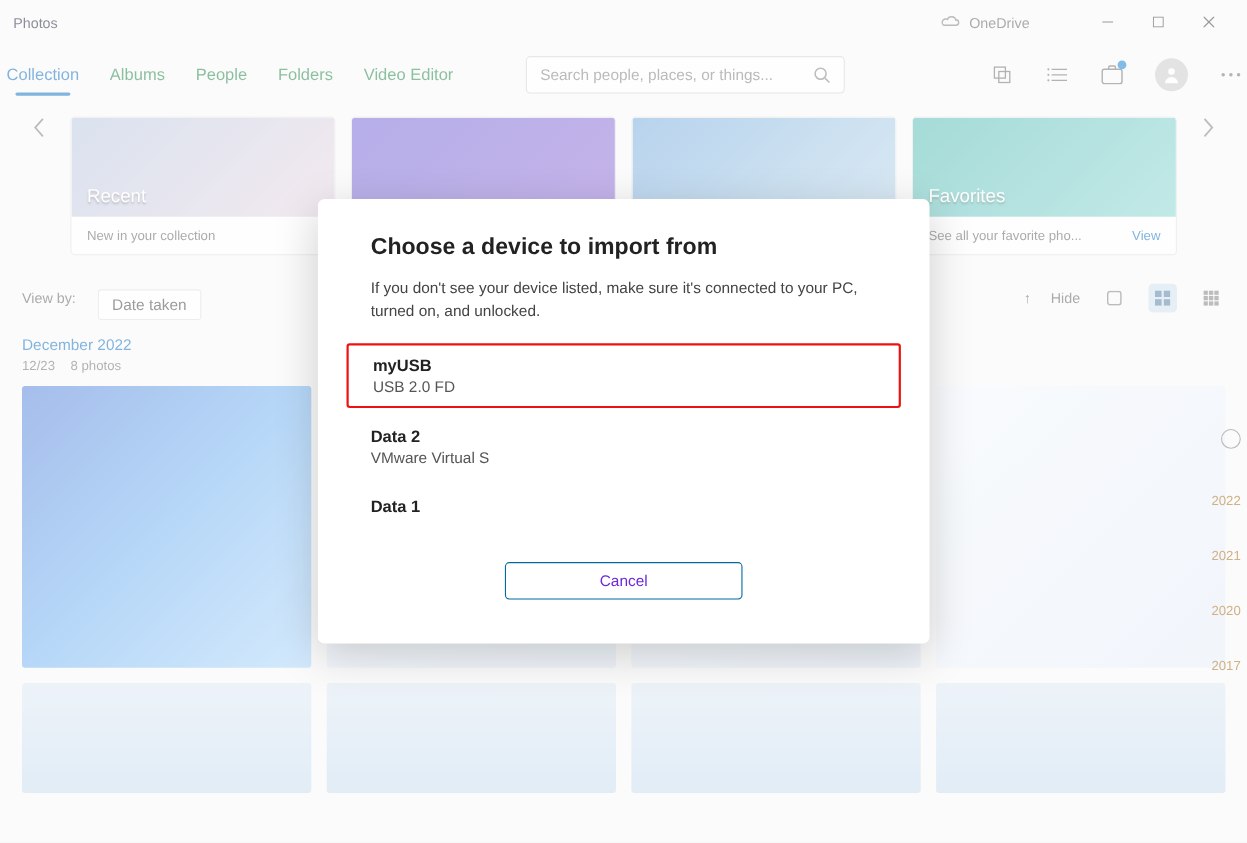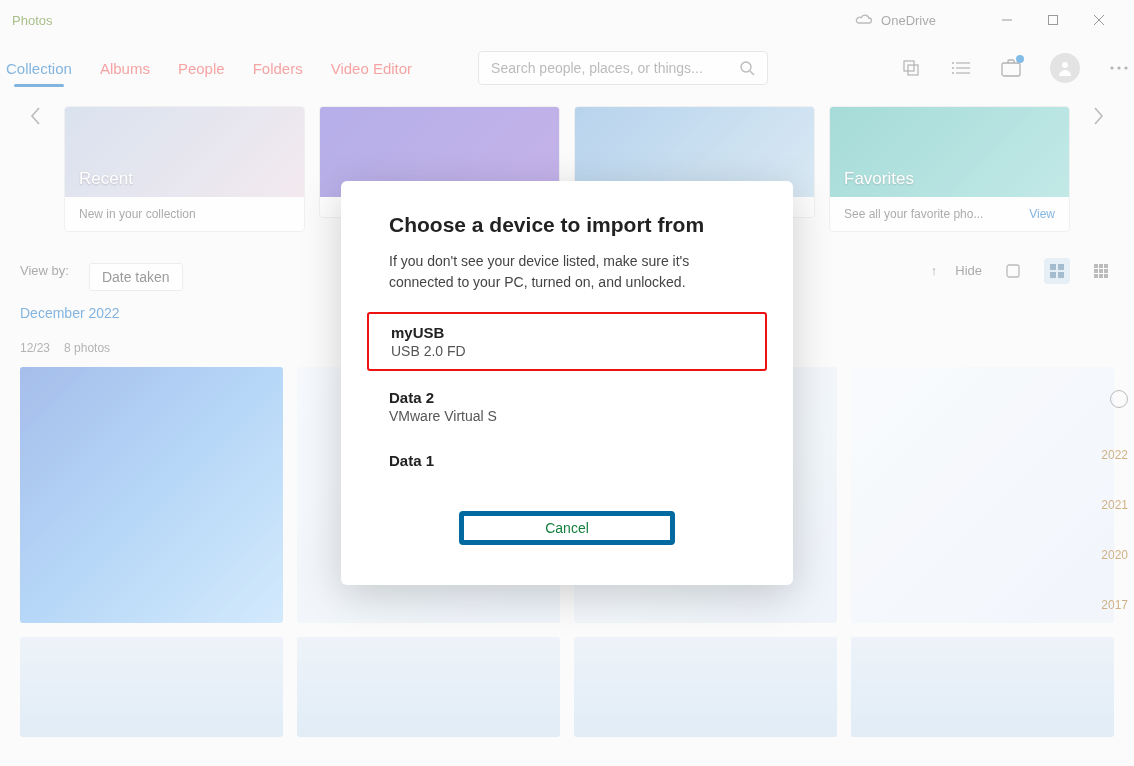--- a/index.html
+++ b/index.html
@@ -2,28 +2,28 @@
 <html><head>
 <meta charset="utf-8">
 <style>
 * { margin: 0; padding: 0; box-sizing: border-box; font-family: "Segoe UI", Arial, sans-serif; }
 html, body { width: 1134px; height: 766px; overflow: hidden; background: #f3f3f3; }
 
 .app { position: relative; width: 100%; height: 100%; background: #f9f9f9; }
 .dimmed { filter: opacity(0.75); pointer-events: none; }
 
 .titlebar { height: 40px; display: flex; align-items: center; padding: 0 12px; }
-.titlebar .title { font-size: 13px; color: #4d7c0f; }
+.titlebar .title { font-size: 13px; color: #0f172a; }
 .titlebar .spacer { flex: 1; }
 .onedrive { display: flex; align-items: center; gap: 8px; color: #555; font-size: 13px; margin-right: 28px; }
 .win-controls { display: flex; margin-left: 20px; }
 .win-btn { width: 46px; height: 32px; display: flex; align-items: center; justify-content: center; color: #333; }
 
 .nav { height: 56px; display: flex; align-items: center; padding: 0 4px; gap: 24px; }
-.tab { font-size: 15px; color: #ef4444; padding: 8px 2px; position: relative; }
+.tab { font-size: 15px; color: #15803d; padding: 8px 2px; position: relative; }
 .tab.active { color: #0067c0; }
 .tab.active::after { content: ""; position: absolute; left: 10px; right: 10px; bottom: -2px; height: 3px; background: #0067c0; border-radius: 2px; }
 .search { margin-left: 40px; width: 290px; height: 34px; border: 1px solid #d0d0d0; border-radius: 4px; display: flex; align-items: center; padding: 0 12px; gap: 22px; color: #777; background: #fff; }
 .search input { border: none; outline: none; flex: 1; font-size: 14px; color: #333; background: transparent; }
 .tool-icons { margin-left: auto; display: flex; align-items: center; gap: 28px; color: #555; }
 .tool-icons .ic { width: 22px; height: 22px; display: flex; align-items: center; justify-content: center; }
 .avatar { width: 30px; height: 30px; border-radius: 50%; background: #c8c8c8; display: flex; align-items: center; justify-content: center; }
 .import-ic { position: relative; }
 .import-ic::after { content: ""; position: absolute; top: -2px; right: -2px; width: 8px; height: 8px; background: #0078d4; border-radius: 50%; }
 
@@ -42,40 +42,40 @@
 
 .viewby-row { margin-top: 18px; display: flex; align-items: center; gap: 20px; }
 .viewby-row .label { font-size: 13px; color: #555; }
 .viewby-row .dropdown { font-size: 14px; color: #333; border: 1px solid #ddd; padding: 5px 12px; border-radius: 3px; background: #fff; margin-top: 13px; }
 .viewby-row .right { margin-left: auto; display: flex; align-items: center; gap: 18px; color: #555; font-size: 13px; }
 .viewcell { width: 26px; height: 26px; border-radius: 4px; display: flex; align-items: center; justify-content: center; }
 .viewcell.active { background: #cfe1ee; }
 
 .section-h { margin-top: 14px; }
 .section-h .month { color: #0067c0; font-size: 14px; }
-.section-h .sub { margin-top: 20px; color: #666; font-size: 12px; display: flex; gap: 14px; }
+.section-h .sub { margin-top: 4px; color: #666; font-size: 12px; display: flex; gap: 14px; }
 
 .grid { margin-top: 12px; display: grid; grid-template-columns: repeat(4, 1fr); gap: 14px; }
 .tile { height: 256px; border-radius: 3px; background: linear-gradient(135deg,#4a7bd8,#6cb0f2,#a8d5fb); }
 .tile.small { height: 100px; background: linear-gradient(180deg,#dce9f5,#c5dbf0); }
 
 .year-rail { position: absolute; right: 6px; top: 390px; display: flex; flex-direction: column; gap: 36px; font-size: 12px; color: #a16207; align-items: flex-end; }
 .year-rail .clock { width: 18px; height: 18px; border: 1.5px solid #777; border-radius: 50%; margin-bottom: 4px; }
 
 
 .overlay { position: absolute; inset: 0; background: rgba(255,255,255,0.35); display: flex; align-items: center; justify-content: center; }
-.modal { width: 452px; background: #fff; border-radius: 6px; box-shadow: 0 10px 40px rgba(0,0,0,0.18); padding: 32px 48px 40px 48px; }
+.modal { width: 556px; background: #fff; border-radius: 6px; box-shadow: 0 10px 40px rgba(0,0,0,0.18); padding: 32px 48px 40px 48px; }
 .modal h2 { font-size: 21px; font-weight: 600; color: #222; margin-bottom: 14px; }
 .modal p { font-size: 14px; color: #444; line-height: 1.45; margin-bottom: 20px; }
 .device { padding: 10px 22px; margin: 0 -22px; border-radius: 3px; cursor: pointer; }
 .device.highlight { border: 2.5px solid #e11; }
 .device .dname { font-size: 15px; font-weight: 600; color: #222; }
 .device .ddesc { font-size: 14px; color: #555; margin-top: 2px; }
 .device + .device { margin-top: 8px; }
-.cancel-btn { display: block; margin: 30px auto 0 auto; width: 216px; height: 34px; border: 5px solid #0369a1; background: #fff; border-radius: 4px; font-size: 14px; color: #15803d; cursor: pointer; }
+.cancel-btn { display: block; margin: 30px auto 0 auto; width: 216px; height: 34px; border: 1px solid #0369a1; background: #fff; border-radius: 4px; font-size: 14px; color: #6d28d9; cursor: pointer; }
 
 svg { display: block; }
 </style>
 </head>
 <body>
 
 <div class="app">
 
   <div class="dimmed">
     <div class="titlebar">

